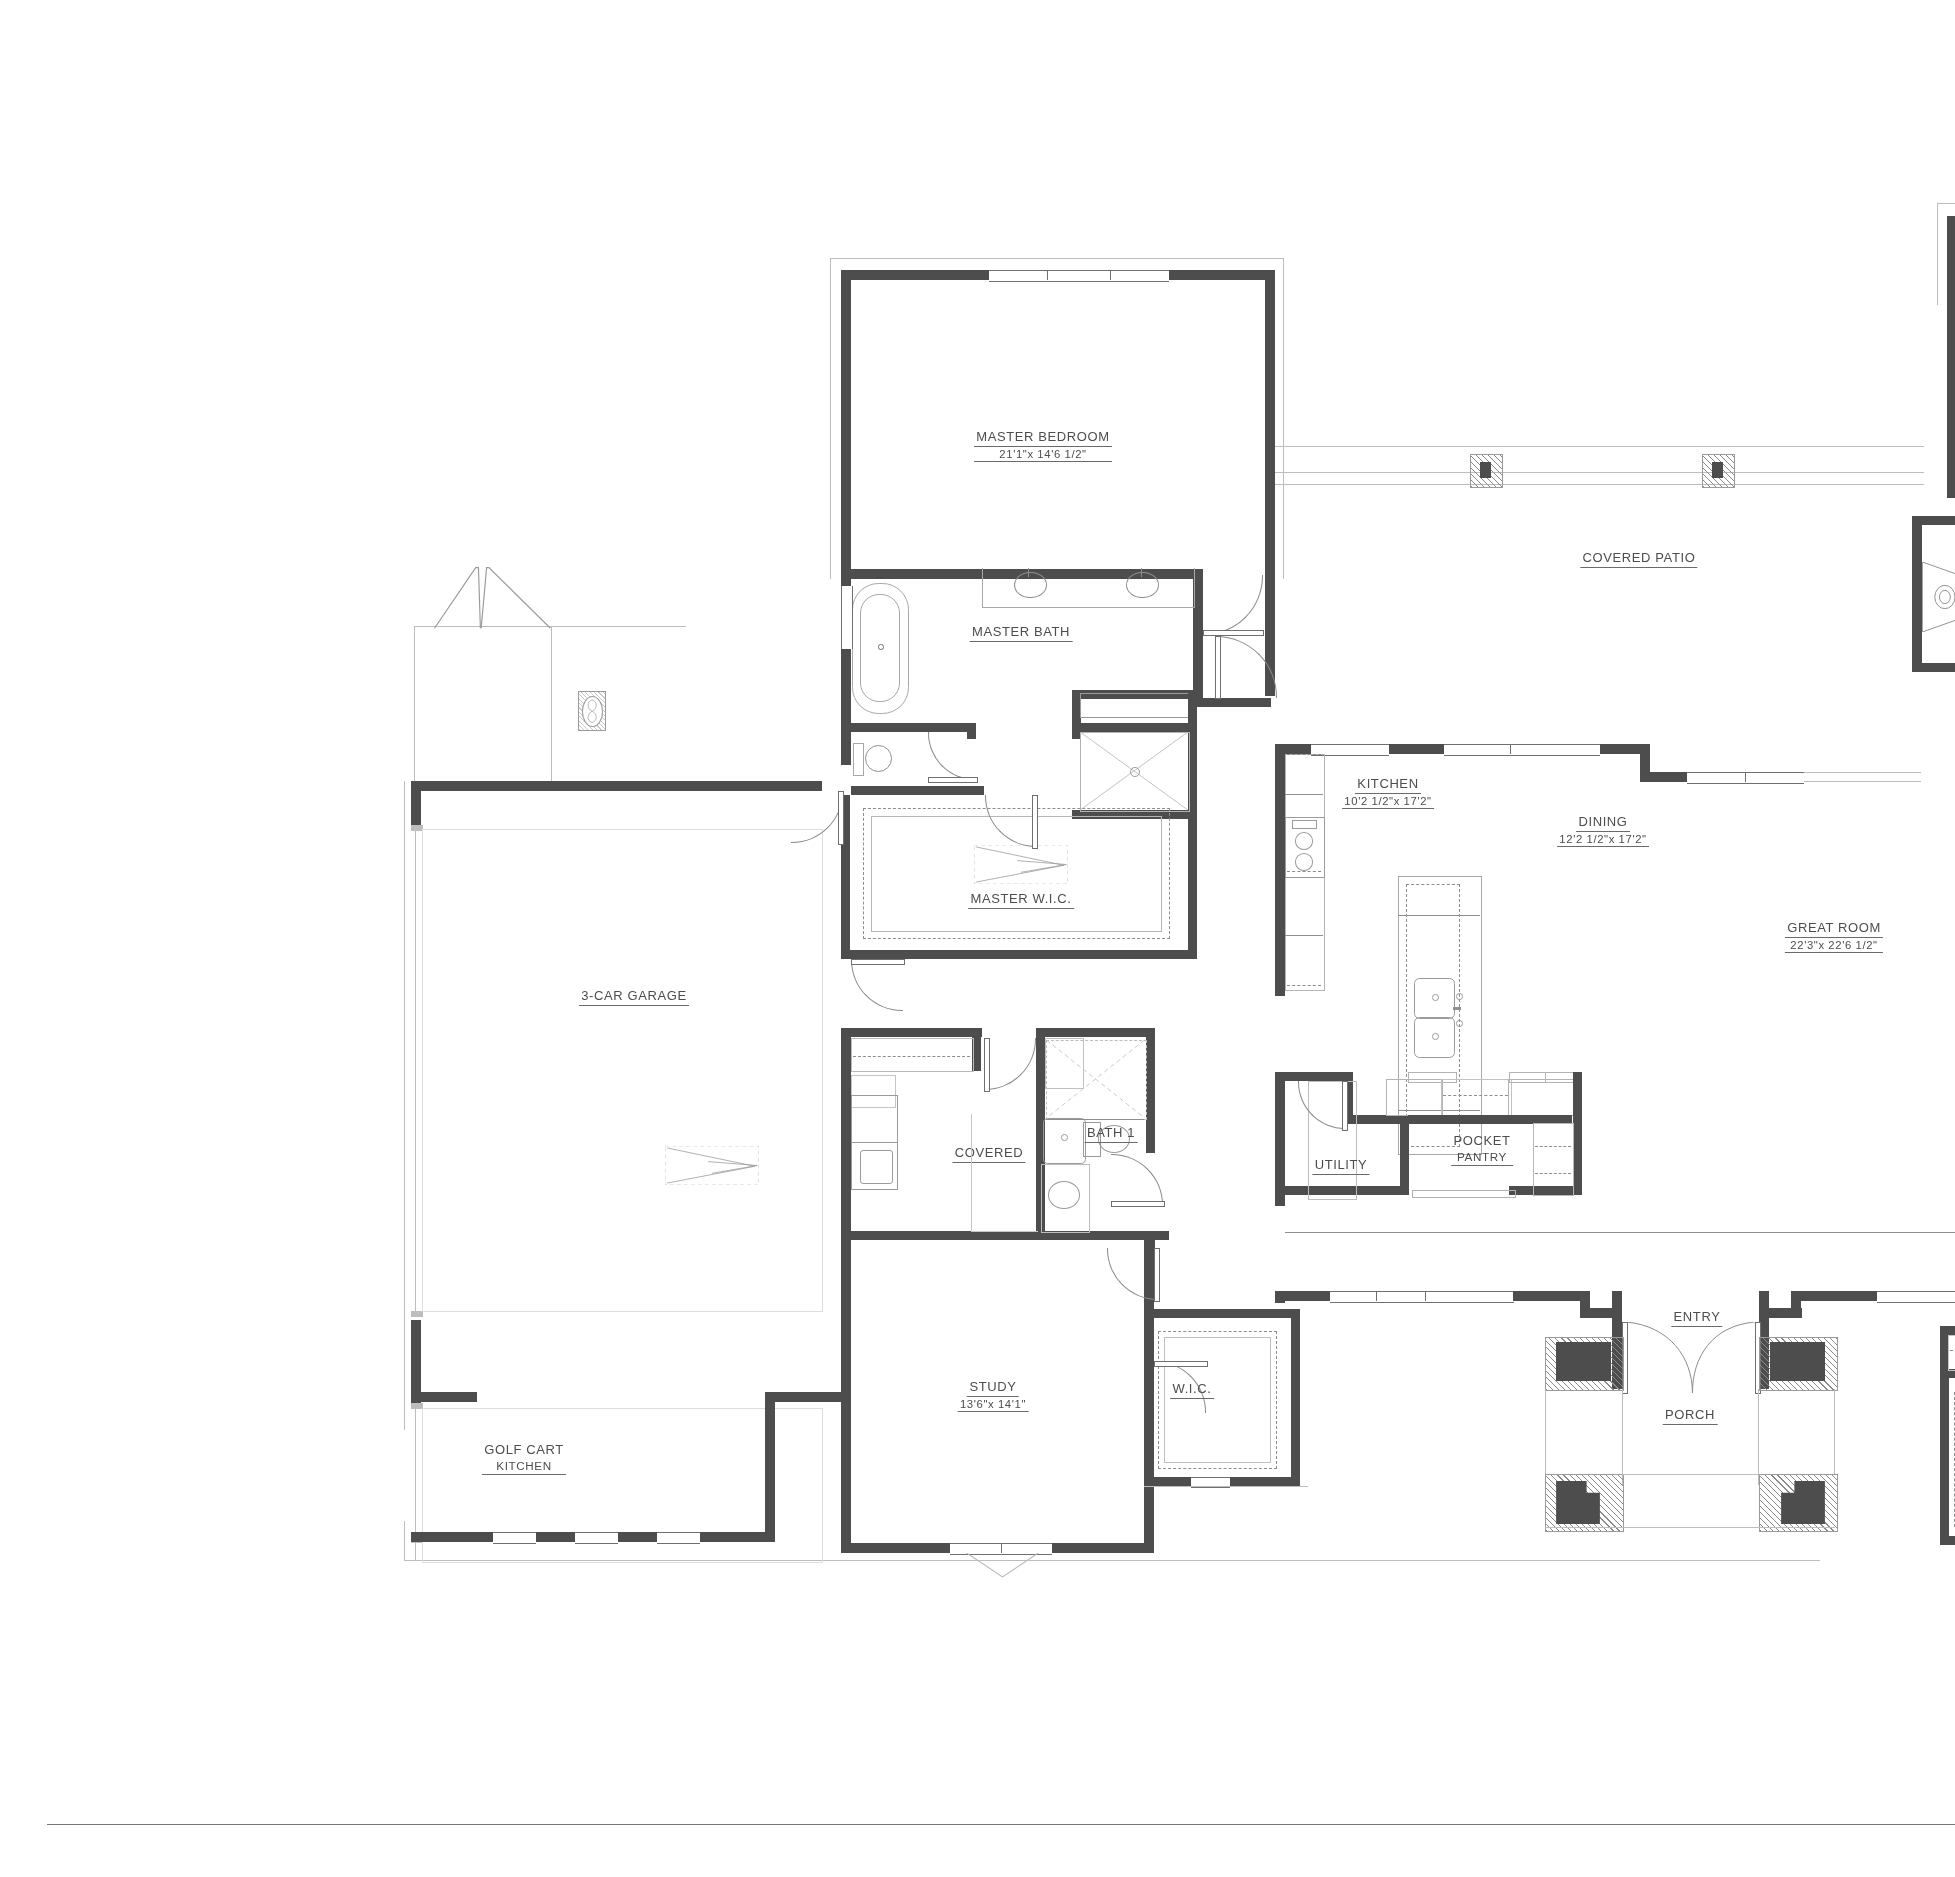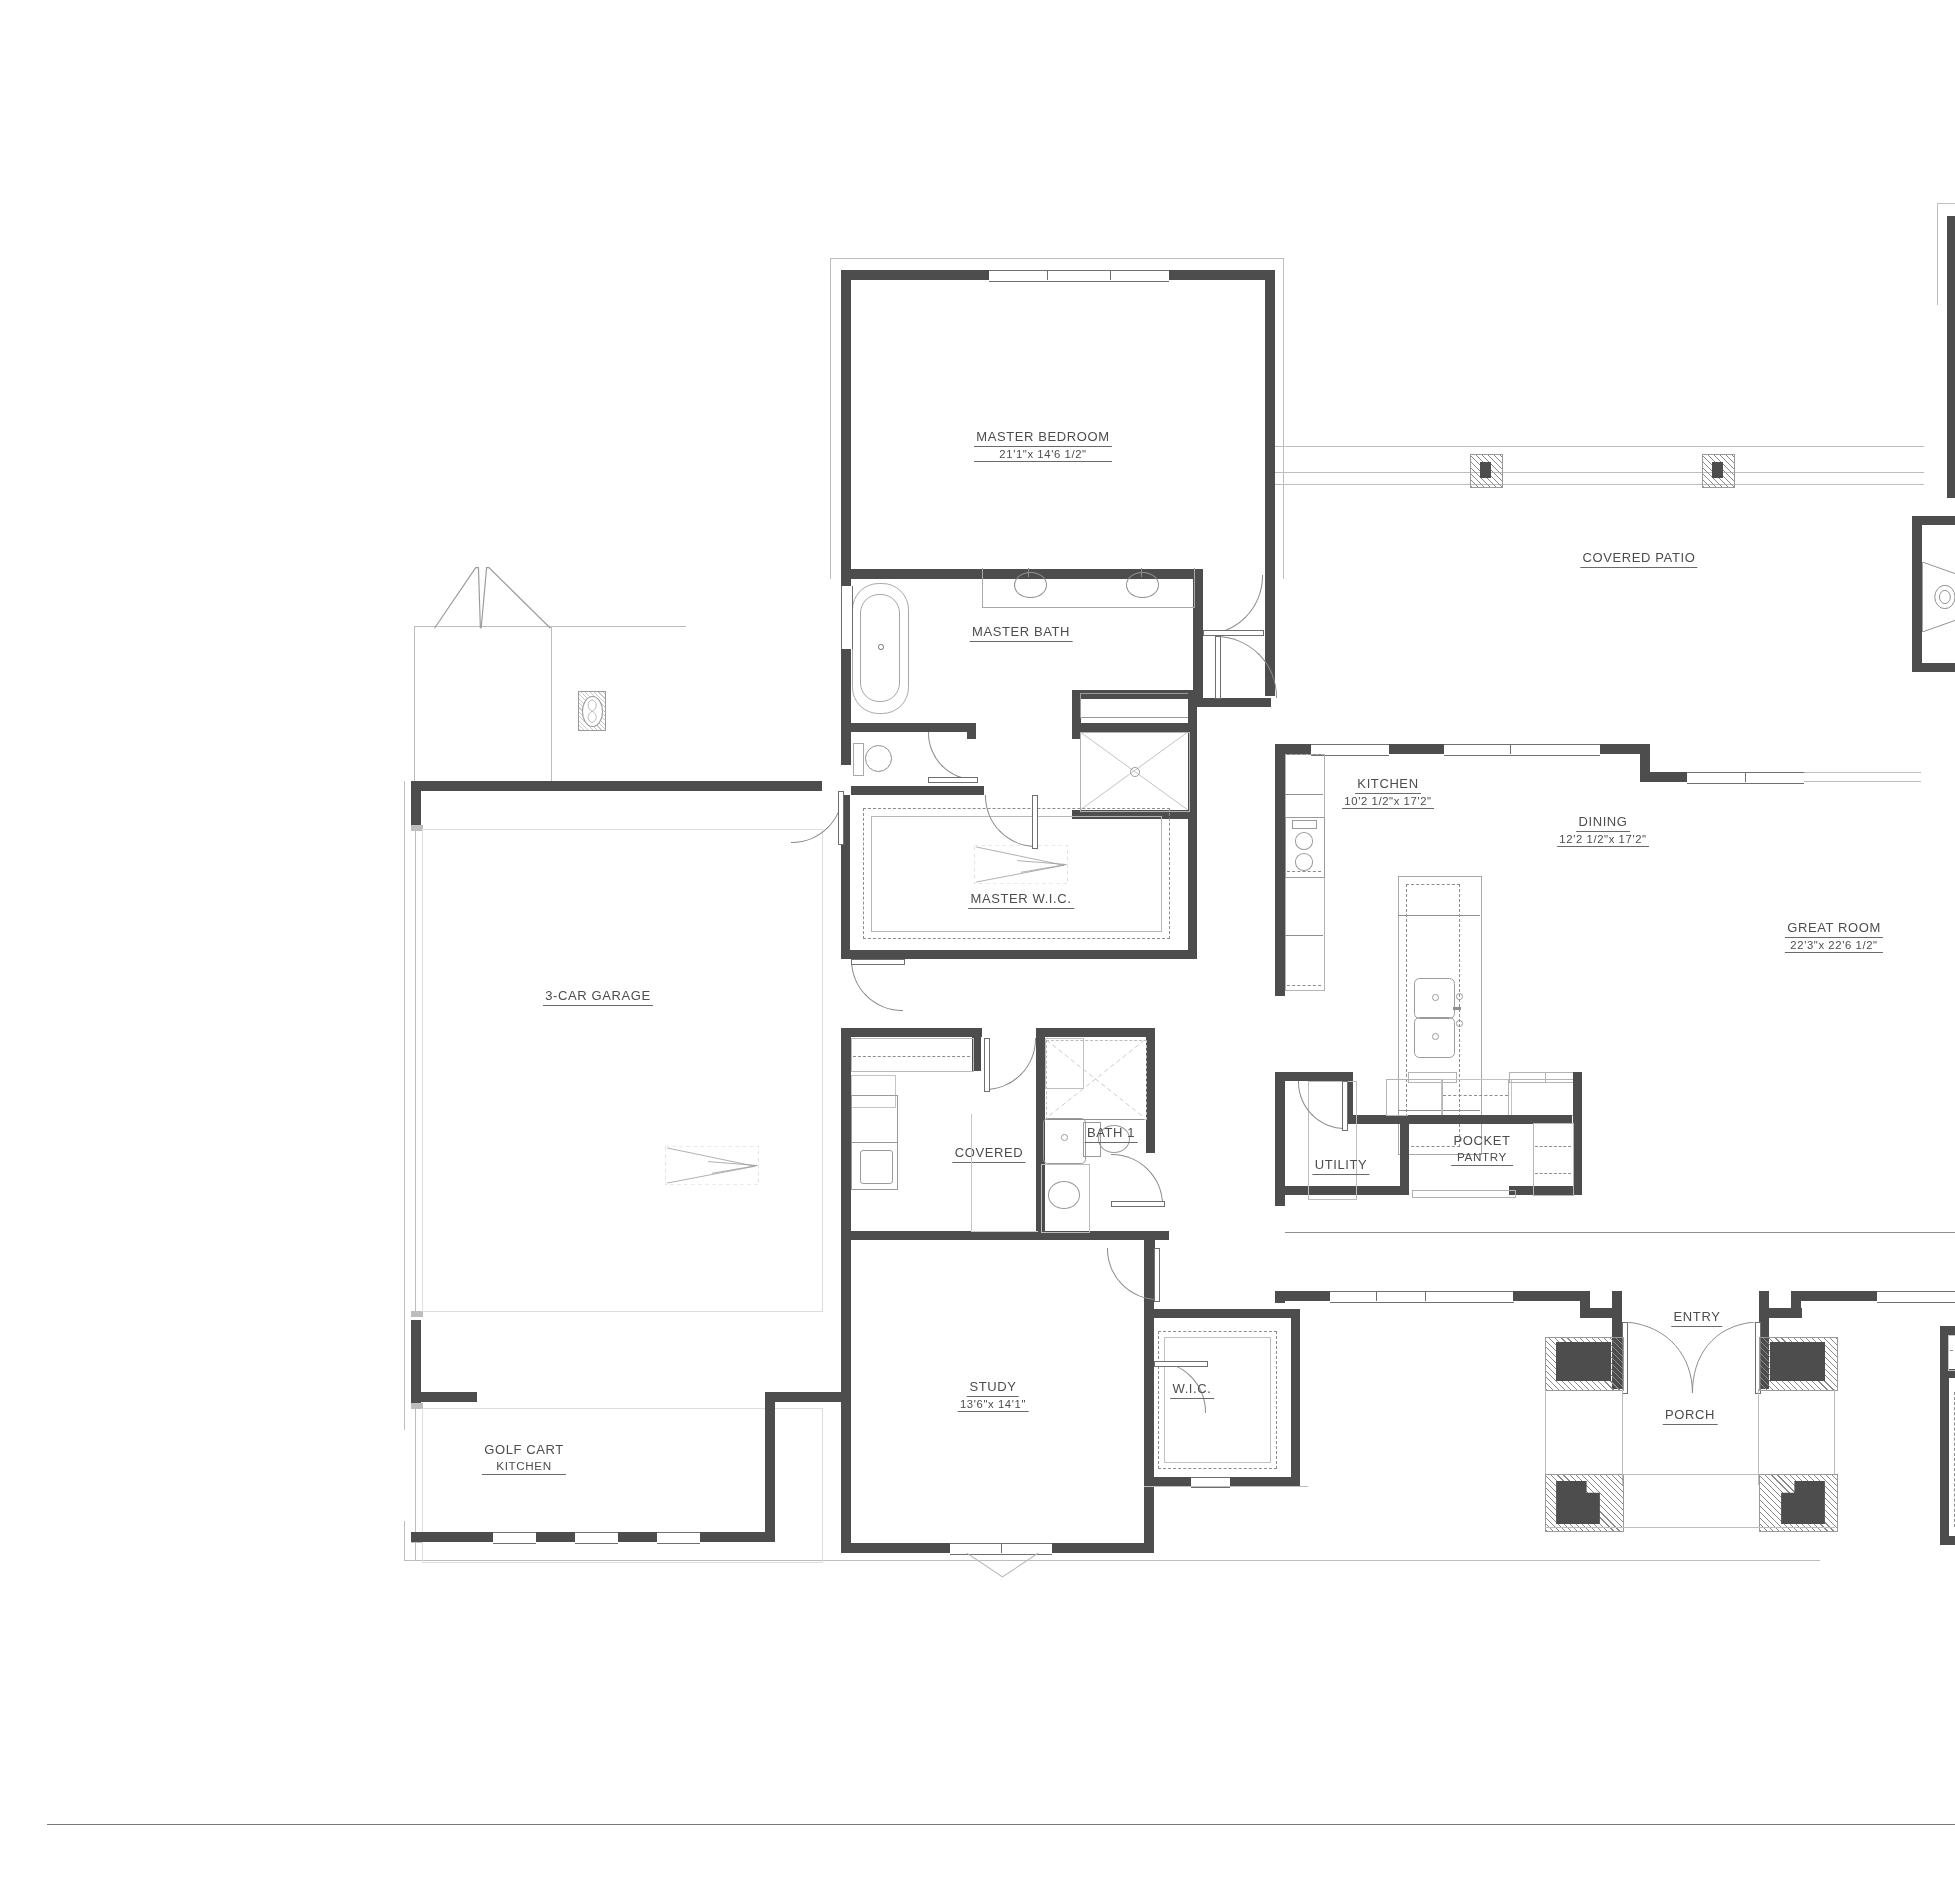--- a/index.html
+++ b/index.html
@@ -414,21 +414,21 @@
 <div class="wl" style="left:415px;top:826px;width:1.2px;height:488px;"></div>
 <div class="wl" style="left:411px;top:825px;width:11.7px;height:5.5px;"></div>
 <div class="wl" style="left:411px;top:1311px;width:11.7px;height:5.5px;"></div>
 <div class="objl" style="left:422px;top:829px;width:399px;height:481px;border-color:#dedede;"></div>
 <div class="w" style="left:411px;top:1320px;width:10.2px;height:86px;"></div>
 <div class="wl" style="left:415px;top:1406px;width:1.2px;height:155px;"></div>
 <div class="wl" style="left:411px;top:1403px;width:11.7px;height:5.5px;"></div>
 <div class="wl" style="left:411px;top:1537px;width:11.7px;height:5.5px;"></div>
 <div class="objl" style="left:422px;top:1408px;width:399px;height:153px;border-color:#dedede;"></div>
 
-<div class="lbl nodim" style="left:598px;top:989px;">
+<div class="lbl nodim" style="left:634px;top:989px;">
   <span class="nm">3-CAR GARAGE</span>
 </div>
 <div class="lbl two" style="left:524px;top:1443px;">
   <span class="nm">GOLF CART</span>
   <span class="nm2">KITCHEN</span>
 </div>
 
 <svg style="position:absolute;left:665px;top:1146px;width:94px;height:39px;" viewBox="0 0 240 100" width="94" height="39">
   <rect x="0" y="0" width="240" height="100" fill="none" stroke="#c9c9c9" stroke-width="2" stroke-dasharray="10 8"></rect>
   <path d="M5,5 L230,52 L5,95" fill="none" stroke="#9a9a9a" stroke-width="2"></path>

